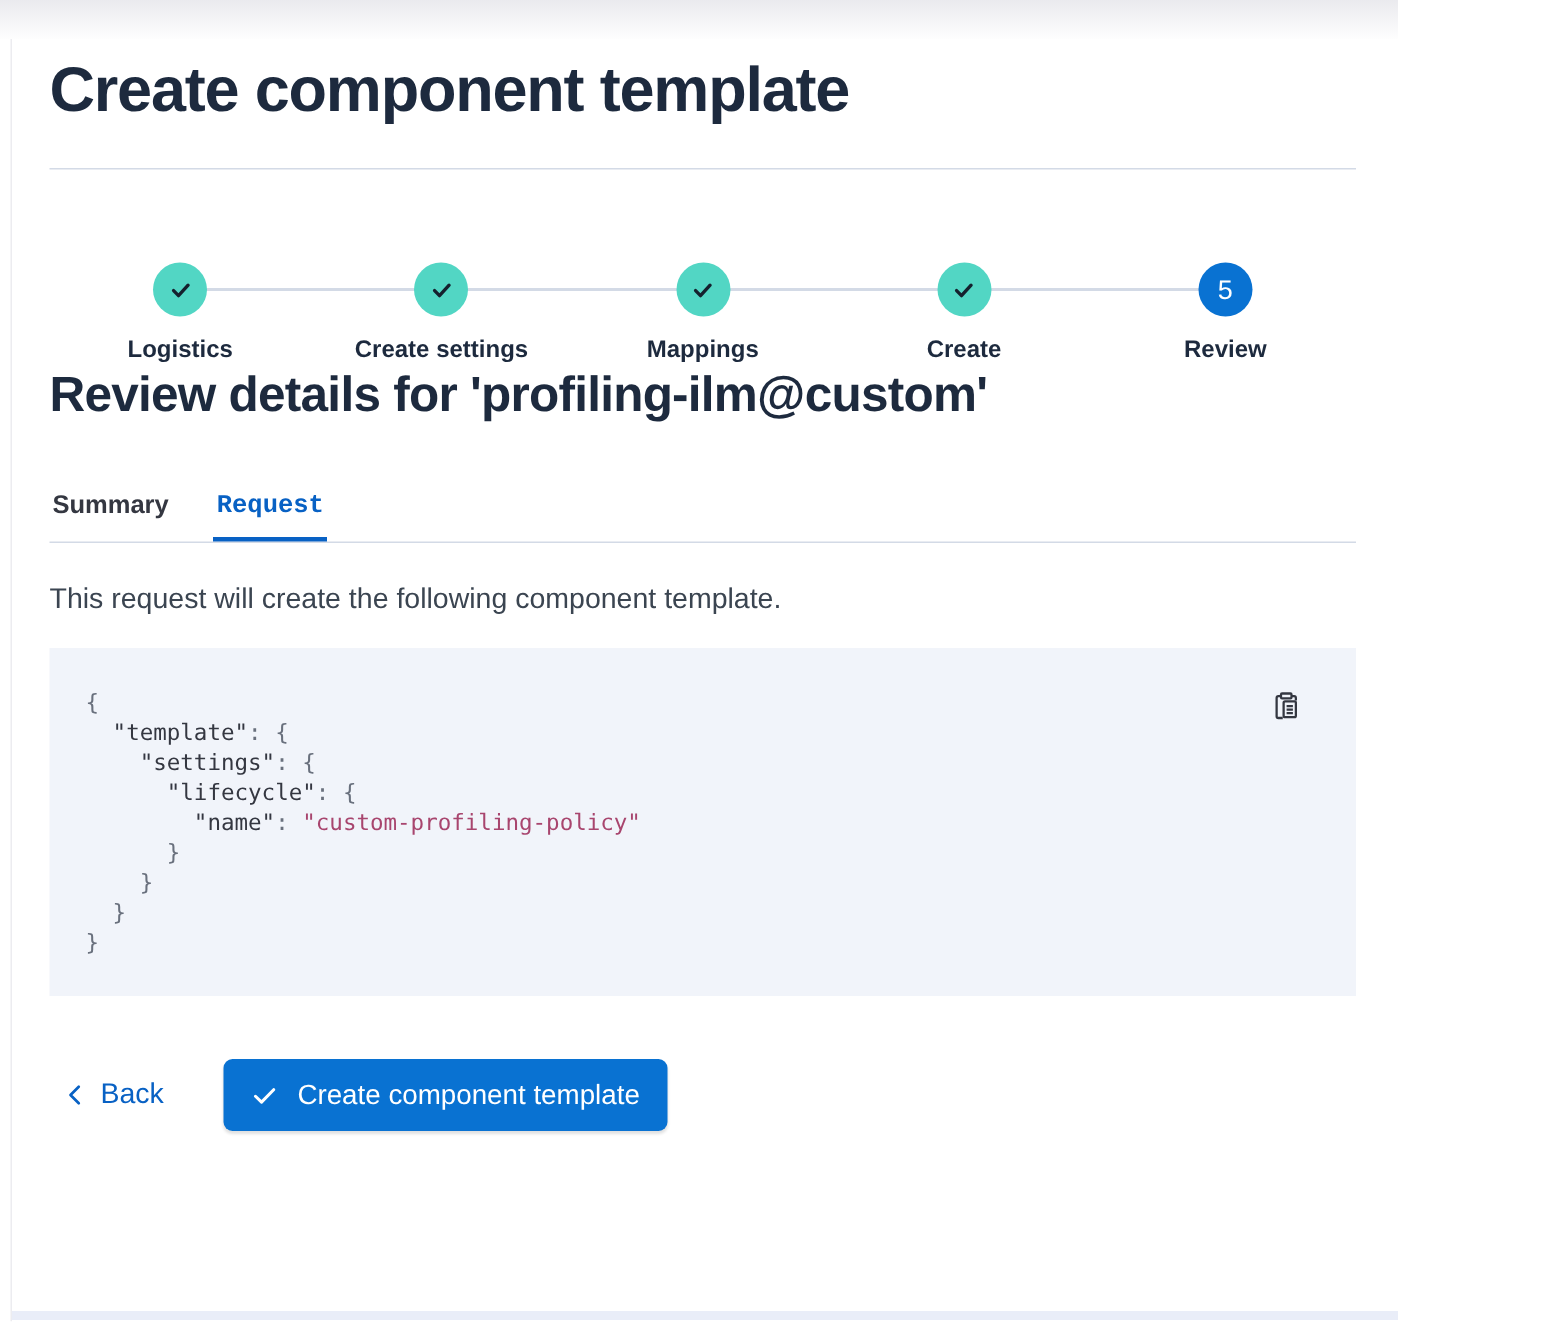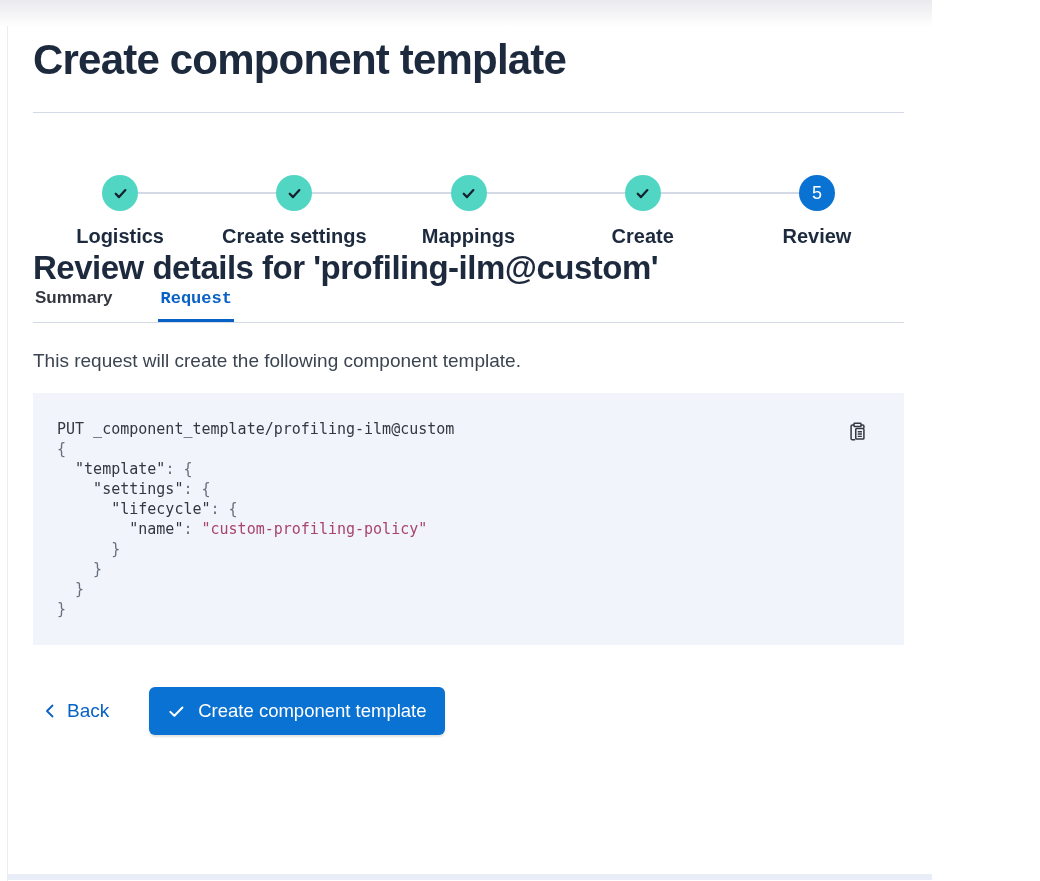--- a/index.html
+++ b/index.html
@@ -39,29 +39,29 @@
     background: #d3dae6;
   }
   .steps { display: flex; position: relative; }
   .step { flex: 1; display: flex; flex-direction: column; align-items: center; cursor: pointer; background: none; border: none; font-family: inherit; }
   .step-circle {
     width: 36px; height: 36px; border-radius: 50%;
     display: flex; align-items: center; justify-content: center; z-index: 1;
   }
   .step-circle.complete { background: var(--teal, #52d6c4); }
   .step-circle.current  { background: var(--primary-fill, #0972d2); color: #fff; font-size: 18px; font-weight: 500; }
-  .step-label { margin-top: 14px; font-size: 20px; font-weight: 700; color: #1d2a3e; }
+  .step-label { margin-top: 14px; font-size: 16px; font-weight: 700; color: #1d2a3e; }
 
   .section-title {
     font-size: 33px; line-height: 40px; font-weight: 700;
     letter-spacing: -0.5px; color: #1d2a3e;
   }
 
   
-  .tabs { display: flex; gap: 44px; border-bottom: 1px solid #d3dae6; }
+  .tabs { margin-top: 44px; display: flex; gap: 28px; border-bottom: 1px solid #d3dae6; }
   .tab {
     background: none; border: none; font-family: inherit; cursor: pointer;
     padding: 0 2px 14px 2px; font-size: 17px; font-weight: 700; color: #343741;
   }
   .tab.active { color: var(--link-blue, #0861c4); box-shadow: inset 0 -3px 0 var(--link-blue, #0861c4); font-family: Liberation Mono, monospace; }
 
   .request-description { margin-top: 26px; font-size: 19px; line-height: 24px; color: #3b4551; }
 
   
   .code-block {
@@ -156,21 +156,20 @@
 
     <div class="tabs">
       <button class="tab">Summary</button>
       <button class="tab active">Request</button>
     </div>
 
     <p class="request-description">This request will create the following component template.</p>
 
     <div class="code-block">
       <div>
-          <div class="code-line"><span class="seg-plain">PUT _component_template/profiling-ilm@custom</span></div>
           <div class="code-line"><span class="seg-punct">{</span></div>
           <div class="code-line"><span class="seg-plain">  "template"</span><span class="seg-punct">: {</span></div>
           <div class="code-line"><span class="seg-plain">    "settings"</span><span class="seg-punct">: {</span></div>
           <div class="code-line"><span class="seg-plain">      "lifecycle"</span><span class="seg-punct">: {</span></div>
           <div class="code-line"><span class="seg-plain">        "name"</span><span class="seg-punct">: </span><span class="seg-string">"custom-profiling-policy"</span></div>
           <div class="code-line"><span class="seg-punct">      }</span></div>
           <div class="code-line"><span class="seg-punct">    }</span></div>
           <div class="code-line"><span class="seg-punct">  }</span></div>
           <div class="code-line"><span class="seg-punct">}</span></div>
         </div>

